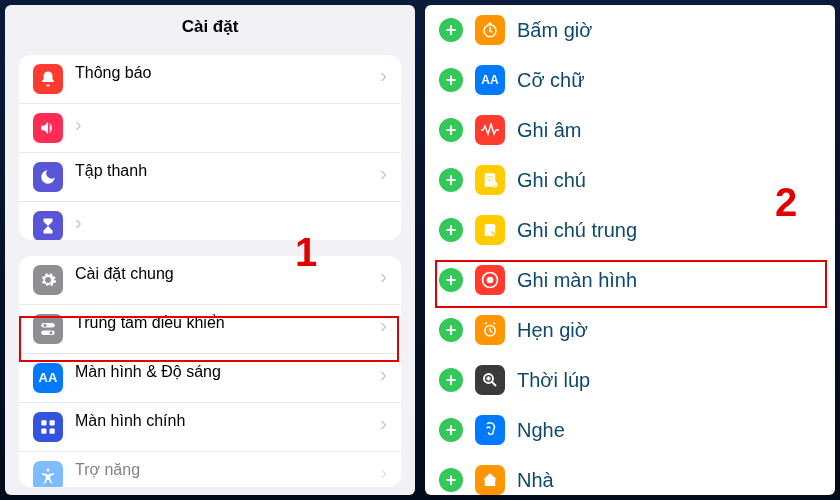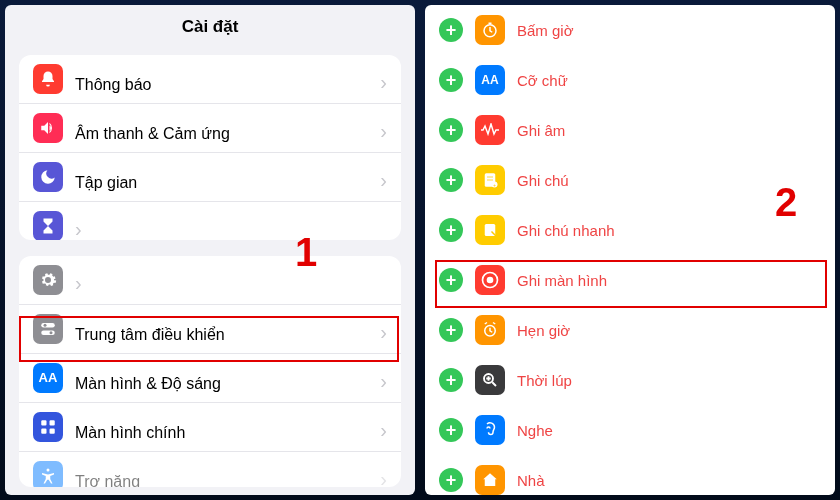--- a/index.html
+++ b/index.html
@@ -2,29 +2,29 @@
 <html><head>
 <meta charset="utf-8">
 <style>
 * { margin: 0; padding: 0; box-sizing: border-box; font-family: -apple-system, 'Helvetica Neue', Arial, sans-serif; }
 body { background: linear-gradient(180deg, #0a1a3a 0%, #020b1a 100%); width: 840px; height: 500px; display: flex; gap: 10px; padding: 5px; overflow: hidden; }
 .screen { background: #f2f2f6; border-radius: 6px; overflow: hidden; display: flex; flex-direction: column; position: relative; }
 .screen-left { width: 410px; height: 490px; }
 .screen-right { width: 410px; height: 490px; background:#fff; }
 .header { text-align: center; padding: 12px 0 10px; font-size: 17px; font-weight: 600; color: #000; }
 .group { background: #fff; margin: 8px 14px; border-radius: 12px; overflow: hidden; }
-.row { display: flex; align-items: flex-end; padding: 9px 14px; border-bottom: 0.5px solid #e5e5ea; position: relative; min-height: 48px; }
+.row { display: flex; align-items: flex-start; padding: 9px 14px; border-bottom: 0.5px solid #e5e5ea; position: relative; min-height: 48px; }
 .row:last-child { border-bottom: none; }
 .row .icon { width: 30px; height: 30px; border-radius: 7px; display: flex; align-items: center; justify-content: center; margin-right: 12px; flex-shrink: 0; }
 .row .label { flex: 1; font-size: 16px; color: #000; }
 .chev { color: #c7c7cc; font-size: 20px; font-weight: 300; }
 .row2 { display: flex; align-items: center; padding: 8px 14px; min-height: 50px; }
 .addbtn { width: 24px; height: 24px; border-radius: 50%; background: #34c759; display: flex; align-items: center; justify-content: center; color: #fff; font-size: 18px; font-weight: 700; margin-right: 12px; flex-shrink:0; }
 .appicon { width: 30px; height: 30px; border-radius: 7px; display: flex; align-items: center; justify-content: center; margin-right: 12px; flex-shrink:0; }
-.row2 .label { flex: 1; font-size: 15px; color: #ef4444; }
+.row2 .label { flex: 1; font-size: 20px; color: #0c4a6e; }
 .hl { border: 2.5px solid #e10000; pointer-events: none; position: absolute; }
 .ann { position: absolute; color: #e10000; font-size: 40px; font-weight: 700; font-family: Arial; }
 svg { display:block; }
 </style>
 </head>
 <body>
 
 <div class="screen screen-left">
   <div class="header">Cài đặt</div>
   <div class="group">
@@ -36,48 +36,48 @@
         </div>
       <div class="label">Thông báo</div>
       <div class="chev">›</div>
     </div>
     <div class="row">
       <div class="icon" style="background:#ff2d55">
           <svg width="18" height="18" viewBox="0 0 24 24" fill="#fff">
             <path d="M3 9v6h4l5 5V4L7 9H3zm13 3a4 4 0 00-2-3.5v7a4 4 0 002-3.5zm-2-7v2a7 7 0 010 10v2a9 9 0 000-14z"></path>
           </svg>
         </div>
-      <div class="label">Âm thanh &amp; Cảm ứng</div>
       <div class="chev">›</div>
     </div>
     <div class="row">
       <div class="icon" style="background:#5856d6">
           <svg width="18" height="18" viewBox="0 0 24 24" fill="#fff">
             <path d="M21 12.8A9 9 0 1111.2 3a7 7 0 009.8 9.8z"></path>
           </svg>
         </div>
-      <div class="label">Tập gian</div>
+      <div class="label">Tập thanh</div>
       <div class="chev">›</div>
     </div>
     <div class="row">
       <div class="icon" style="background:#5856d6">
           <svg width="18" height="18" viewBox="0 0 24 24" fill="#fff">
             <path d="M6 2v4l6 6-6 6v4h12v-4l-6-6 6-6V2H6z"></path>
           </svg>
         </div>
       <div class="chev">›</div>
     </div>
   </div>
   <div class="group">
     <div class="row">
       <div class="icon" style="background:#8e8e93">
           <svg width="18" height="18" viewBox="0 0 24 24" fill="#fff">
             <path d="M12 8a4 4 0 100 8 4 4 0 000-8zm9 4l2 1-1 3-2-.5a8 8 0 01-1.5 1.5l.5 2-3 1-1-2a8 8 0 01-2 0l-1 2-3-1 .5-2A8 8 0 017 16.5L5 17l-1-3 2-1a8 8 0 010-2l-2-1 1-3 2 .5A8 8 0 018.5 6L8 4l3-1 1 2a8 8 0 012 0l1-2 3 1-.5 2A8 8 0 0119 7.5l2-.5 1 3-2 1a8 8 0 010 2z"></path>
           </svg>
         </div>
+      <div class="label">Cài đặt chung</div>
       <div class="chev">›</div>
     </div>
     <div class="row">
       <div class="icon" style="background:#8e8e93">
           <svg width="18" height="18" viewBox="0 0 24 24" fill="#fff">
             <rect x="3" y="4" width="18" height="6" rx="3"></rect>
             <rect x="3" y="14" width="18" height="6" rx="3"></rect>
             <circle cx="8" cy="7" r="2" fill="#8e8e93"></circle>
             <circle cx="16" cy="17" r="2" fill="#8e8e93"></circle>
           </svg>
@@ -158,21 +158,21 @@
     <div class="label">Ghi chú</div>
   </div>
   <div class="row2">
     <div class="addbtn">+</div>
     <div class="appicon" style="background:#ffcc00">
         <svg width="18" height="18" viewBox="0 0 24 24" fill="#fff">
           <rect x="5" y="4" width="14" height="16" rx="2"></rect>
           <path d="M14 14l5 5" stroke="#ffcc00" stroke-width="2"></path>
         </svg>
       </div>
-    <div class="label">Ghi chú nhanh</div>
+    <div class="label">Ghi chú trung</div>
   </div>
   <div class="row2">
     <div class="addbtn">+</div>
     <div class="appicon" style="background:#ff3b30">
         <svg width="20" height="20" viewBox="0 0 24 24">
           <circle cx="12" cy="12" r="9" fill="none" stroke="#fff" stroke-width="2"></circle>
           <circle cx="12" cy="12" r="4" fill="#fff"></circle>
         </svg>
       </div>
     <div class="label">Ghi màn hình</div>

